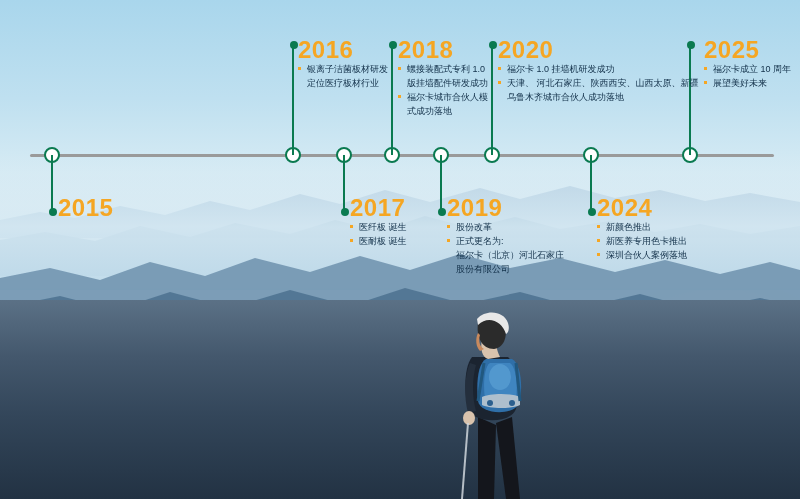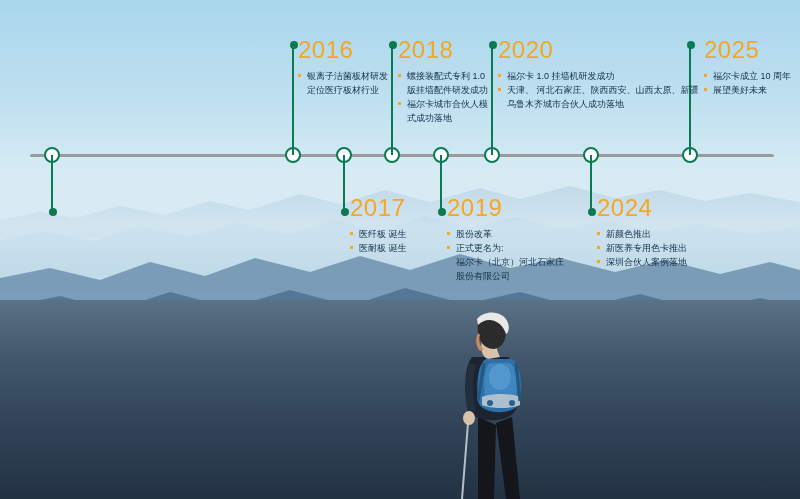--- a/index.html
+++ b/index.html
@@ -56,24 +56,24 @@
   .stem{position:absolute;width:2px;background:#0a7a50;}
   .stem.up{bottom:0;}
   .stem.down{top:0;}
   .capdot{
     position:absolute;left:-3px;width:8px;height:8px;border-radius:50%;
     background:#0a7a50;
   }
 
   .entry{position:absolute;}
   .year{
-    font-size:24px;font-weight:400;color:#f5a623;letter-spacing:.5px;
+    font-size:24px;font-weight:700;color:#f5a623;letter-spacing:.5px;
     line-height:1;white-space:nowrap;
   }
-  .bullets{margin-top:7px;}
+  .bullets{}
   .bullet{
     position:relative;padding-left:9px;
     font-size:9px;line-height:14px;color:#123049;white-space:nowrap;
   }
   .bullet::before{
     content:"";position:absolute;left:0;top:5px;
     width:3px;height:3px;background:#f5a623;
   }
   .bullet.nomark::before{display:none;}
 </style>
@@ -226,20 +226,21 @@
 
   <div class="entry" style="left:704px;top:38px">
     <div class="year">2025</div>
     <div class="bullets">
       <div class="bullet">福尔卡成立 10 周年</div>
       <div class="bullet">展望美好未来</div>
     </div>
   </div>
 
   <div class="entry" style="left:58px;top:196px">
+    <div class="year">2015</div>
   </div>
 
   <div class="entry" style="left:350px;top:196px">
     <div class="year">2017</div>
     <div class="bullets">
       <div class="bullet">医纤板 诞生</div>
       <div class="bullet">医耐板 诞生</div>
     </div>
   </div>
 

